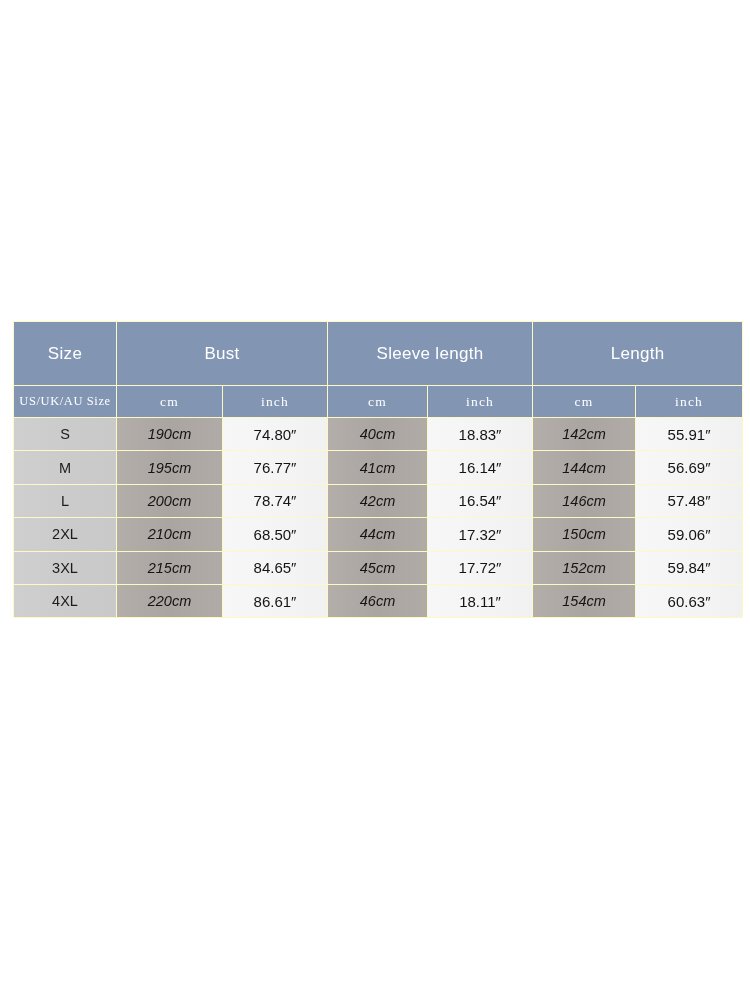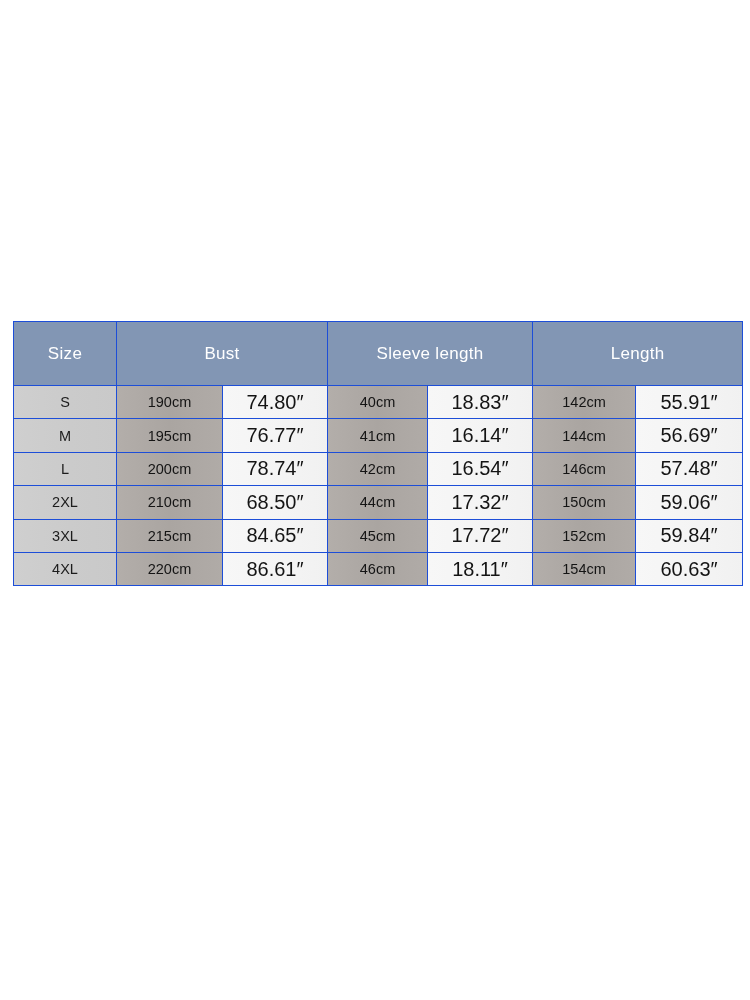--- a/index.html
+++ b/index.html
@@ -20,21 +20,21 @@
     top: 321px;
     width: 724px;
     height: 357px;
   }
 
   table.size-chart {
     width: 724px;
     border-collapse: separate;
     border-spacing: 1px;
     table-layout: fixed;
-    background: #1d4ed8;
+    background: #fef9c3;
   }
 
   table.size-chart td,
   table.size-chart th {
     padding: 0;
     margin: 0;
     text-align: center;
     vertical-align: middle;
     font-weight: normal;
   }
@@ -70,25 +70,26 @@
   td.c-size {
     background: linear-gradient(to right, #cfcfcf 0%, #cbcbcb 55%, #c9c9c9 100%);
     color: #1c1c1c;
     font-size: 14.5px;
   }
   td.c-cm {
     background: linear-gradient(to right, #b3aeaa 0%, #aaa5a1 50%, #b0aba7 100%);
     color: #141414;
     font-size: 14.5px;
     font-weight: 600;
+    font-style: italic;
   }
   td.c-inch {
     background: linear-gradient(to right, #f7f7f7 0%, #f4f4f4 60%, #f1f1f1 100%);
     color: #141414;
-    font-size: 20px;
+    font-size: 15px;
     font-weight: 600;
   }
 </style>
 </head>
 <body>
 
 <div id="size-chart-wrap">
   <table class="size-chart">
     <colgroup>
       <col style="width:102px">
@@ -99,20 +100,29 @@
       <col style="width:102px">
       <col style="width:106px">
     </colgroup>
 
     <thead>
       <tr>
         <th class="hdr-top">Size</th>
         <th class="hdr-top" colspan="2">Bust</th>
         <th class="hdr-top" colspan="2">Sleeve length</th>
         <th class="hdr-top" colspan="2">Length</th>
+      </tr>
+      <tr>
+        <th class="hdr-sub sizecol">US/UK/AU Size</th>
+        <th class="hdr-sub">cm</th>
+        <th class="hdr-sub">inch</th>
+        <th class="hdr-sub">cm</th>
+        <th class="hdr-sub">inch</th>
+        <th class="hdr-sub">cm</th>
+        <th class="hdr-sub">inch</th>
       </tr>
     </thead>
 
     <tbody id="chart-body">
         <tr>
           <td class="c-size">S</td>
           <td class="c-cm">190cm</td>
           <td class="c-inch">74.80″</td>
           <td class="c-cm">40cm</td>
           <td class="c-inch">18.83″</td>

